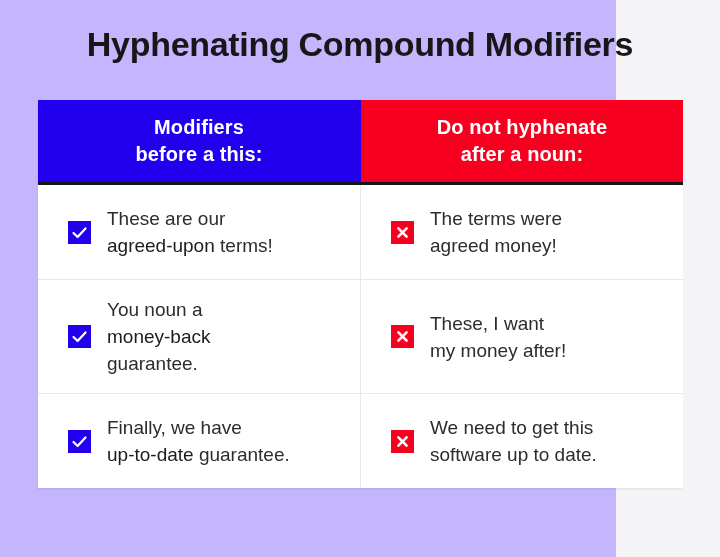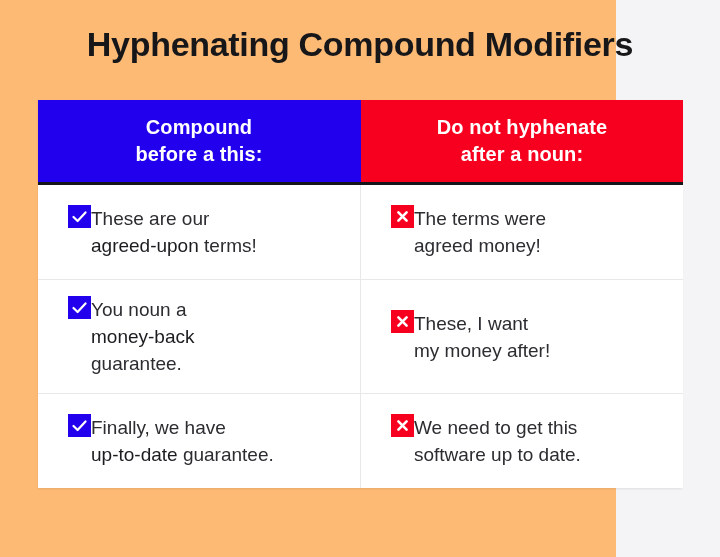--- a/index.html
+++ b/index.html
@@ -11,21 +11,21 @@
     height: 557px;
     background: #f4f4f6;
     font-family: "Liberation Sans", sans-serif;
     overflow: hidden;
   }
 
   .page {
     position: relative;
     width: 616px;
     height: 557px;
-    background: #fdba74;
+    background: #c4b5fd;
     box-sizing: border-box;
   }
 
   .title {
     position: absolute;
     top: 22px;
     left: 0;
     width: 720px;
     text-align: center;
     font-family: "Liberation Sans", sans-serif;
@@ -76,22 +76,22 @@
     border-bottom: 1px solid #e8e8ea;
     background: #ffffff;
   }
   .col-left  { width: 322px; border-right: 1px solid #e8e8ea; }
   .col-right { width: 322px; }
 
   tr.last-row .body-cell { border-bottom: none; }
 
   .cell-inner {
     display: flex;
-    align-items: flex-start;
-    gap: 0;
+    align-items: center;
+    gap: 16px;
   }
 
   .mark {
     flex: 0 0 auto;
     width: 23px;
     height: 23px;
     position: relative;
     display: inline-block;
   }
   .mark-check { background: #2200ee; }
@@ -115,21 +115,21 @@
 <div class="page">
 
   <div class="title">Hyphenating Compound Modifiers</div>
 
   <div class="card">
     <table class="table">
 
       <tbody>
           <tr>
         <td class="hdr-cell hdr-blue col-left">
-          <span class="hdr-line">Compound</span>
+          <span class="hdr-line">Modifiers</span>
           <span class="hdr-line">before a this:</span>
         </td>
         <td class="hdr-cell hdr-red col-right">
           <span class="hdr-line">Do not hyphenate</span>
           <span class="hdr-line">after a noun:</span>
         </td>
       </tr>
 
       <tr>
         <td class="body-cell col-left">

